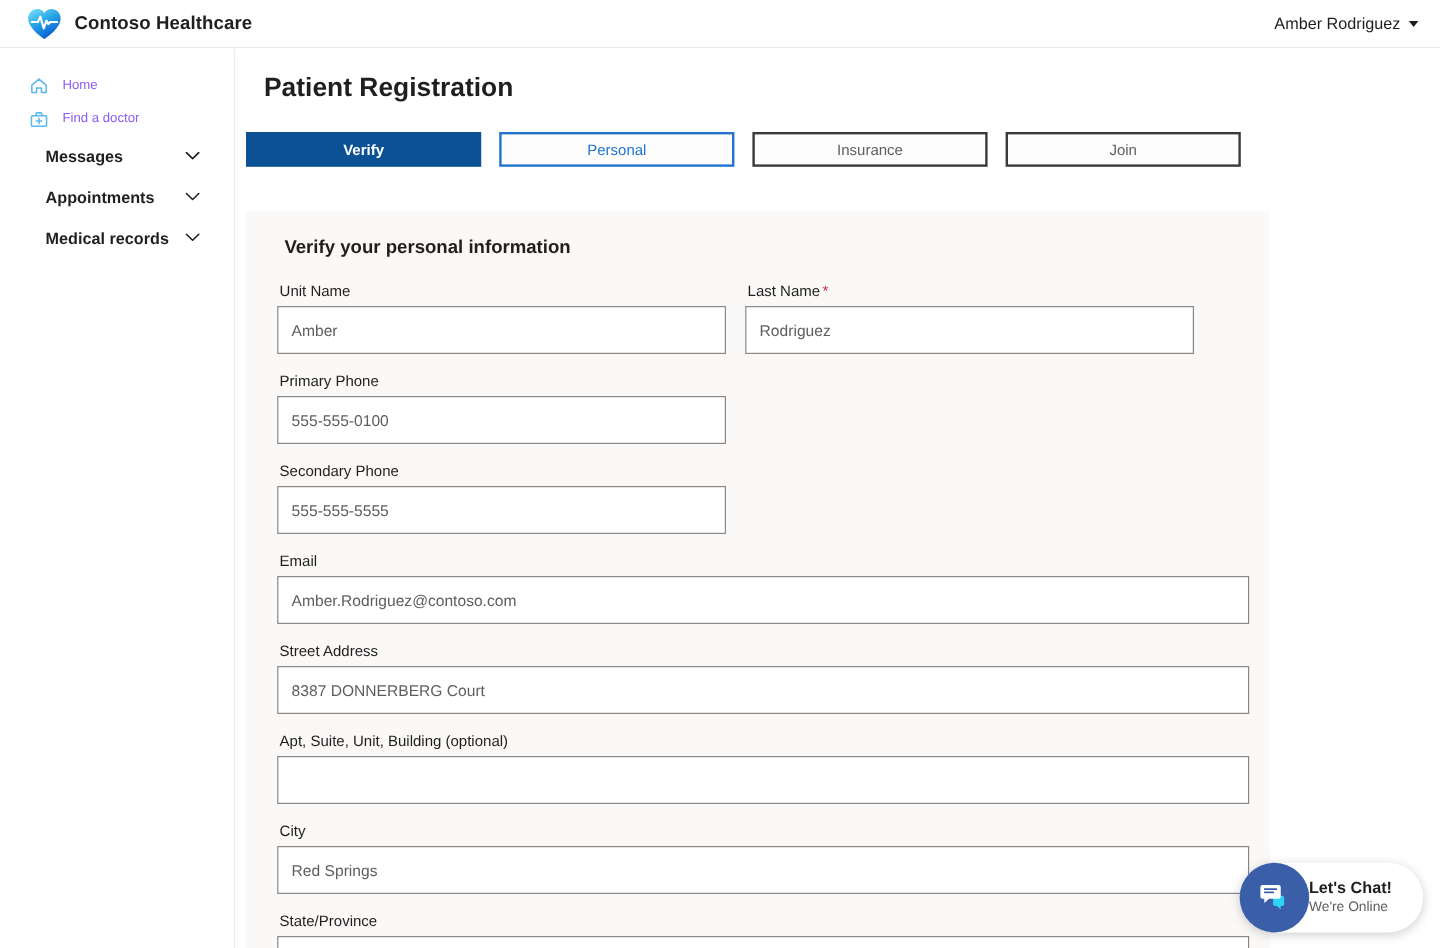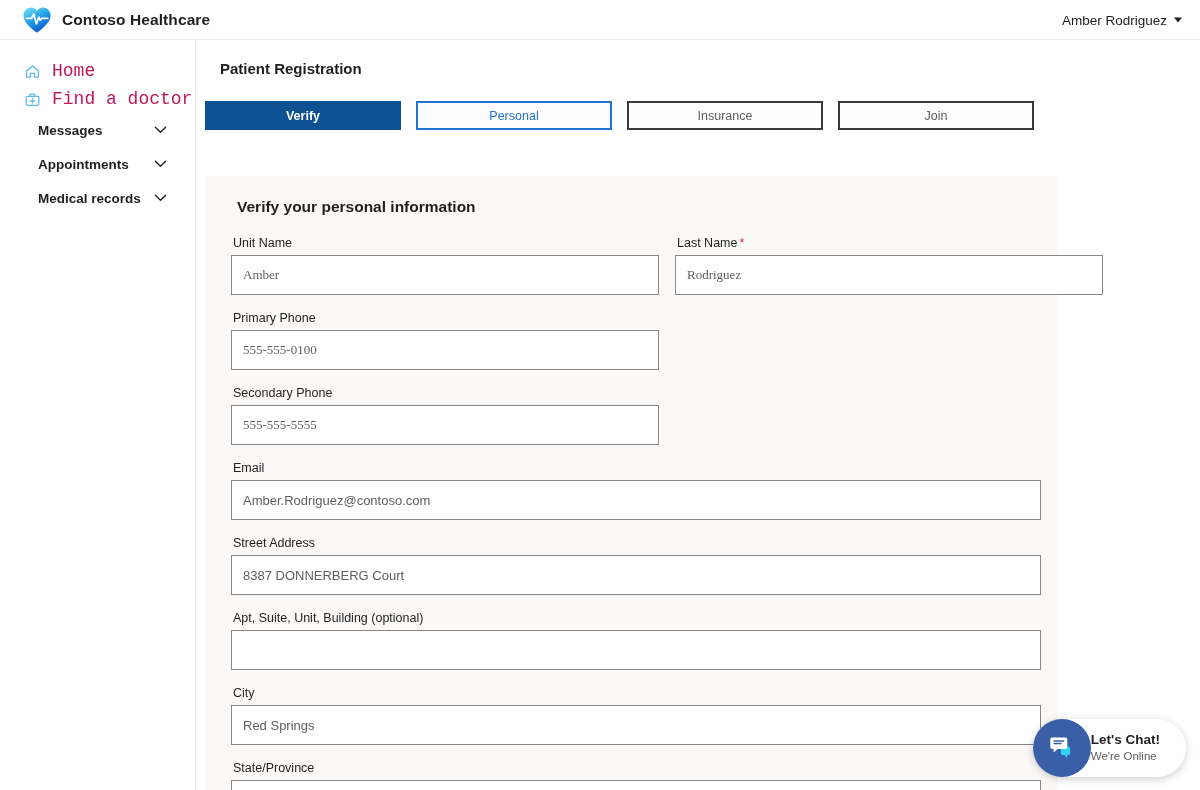--- a/index.html
+++ b/index.html
@@ -52,23 +52,22 @@
     position: absolute; top: 41px; left: 0;
     width: 196px; height: 749px;
     background: #ffffff;
     border-right: 1px solid #edebe9;
     padding-top: 16px;
   }
   .nav-link {
     display: flex; align-items: center;
     height: 28px;
     padding-left: 24px;
-    font-size: 18px; color: #be185d;
-    cursor: pointer;
-    font-family: Liberation Mono, monospace;
+    font-size: 11px; color: #8b5cf6;
+    cursor: pointer;
   }
   .nav-icon {
     width: 17px; height: 17px;
     margin-right: 11px;
     flex: 0 0 17px;
     display: block;
   }
   .nav-group {
     display: flex; align-items: center;
     justify-content: space-between;
@@ -87,21 +86,21 @@
 
   
   .main {
     position: absolute; top: 41px; left: 197px;
     width: 1003px; height: 749px;
     background: #ffffff;
     overflow: hidden;
   }
   .page-title {
     margin: 19px 0 0 23px;
-    font-size: 15px;
+    font-size: 22px;
     font-weight: 600;
     color: #201f1e;
   }
 
   
   .tabs {
     display: flex;
     margin: 24px 0 0 8px;
     gap: 15px;
   }
@@ -157,21 +156,21 @@
   .field-input {
     height: 40px;
     border: 1px solid #8a8886;
     background: #ffffff;
     display: flex; align-items: center;
     padding: 0 11px;
     font-size: 13px;
     color: #605e5c;
     cursor: text;
   }
-  .w-half { width: 428px; font-family: Liberation Serif, serif; }
+  .w-half { width: 374px; }
   .w-full { width: 810px; }
 
   
   .chat {
     position: absolute;
     right: 14px; bottom: 13px;
     height: 58px;
     display: flex; align-items: center;
     background: #ffffff;
     border-radius: 29px;

